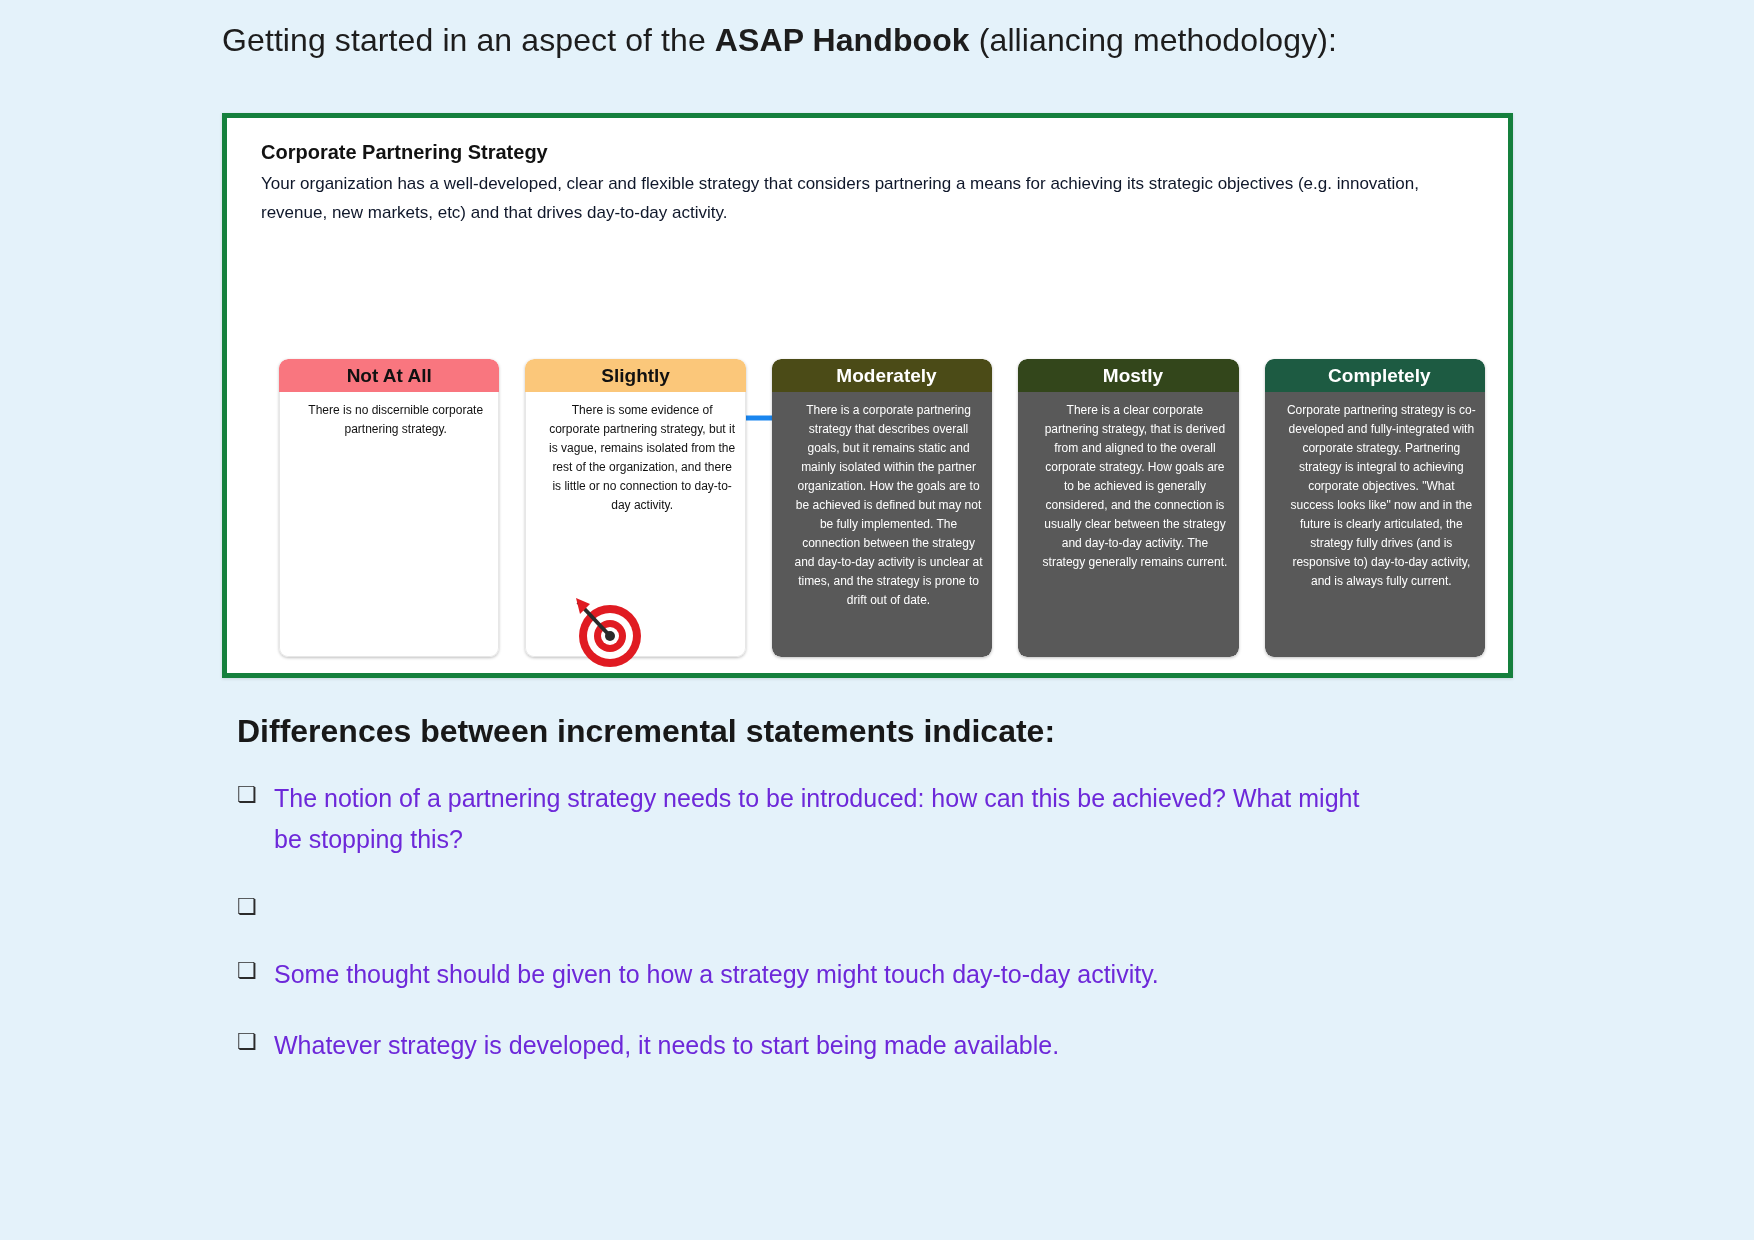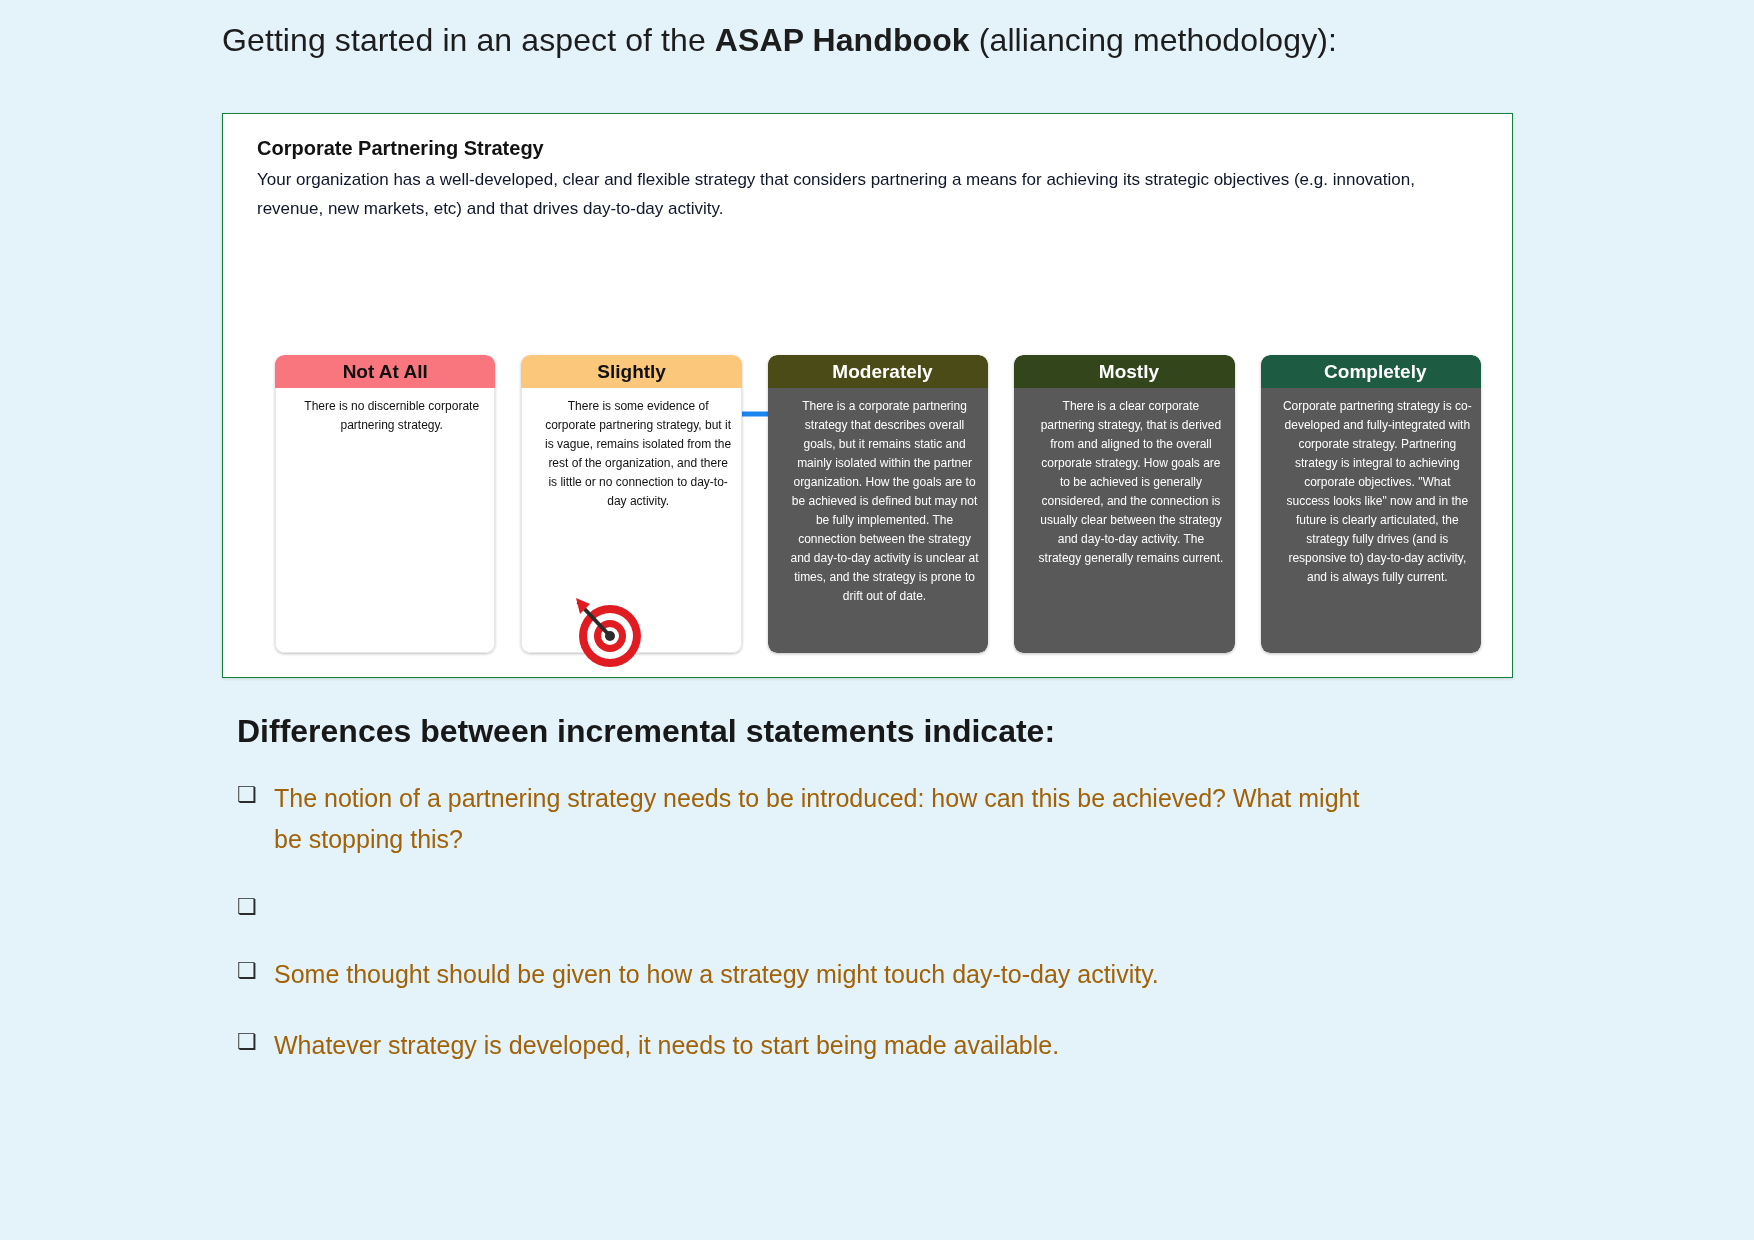--- a/index.html
+++ b/index.html
@@ -36,21 +36,21 @@
   }
 
   
   .card {
     position: absolute;
     left: 222px;
     top: 113px;
     width: 1291px;
     height: 565px;
     background: #ffffff;
-    border: 1px solid #15803d;
+    border: 5px solid #15803d;
     box-shadow: 0 1px 3px rgba(0,0,0,0.12);
     box-sizing: border-box;
   }
   .card-title {
     position: absolute;
     left: 34px;
     top: 23px;
     font-size: 20px;
     font-weight: bold;
     color: #121212;
@@ -166,21 +166,21 @@
     font-size: 22px;
     line-height: 34px;
     color: #2b2b2b;
     text-align: left;
     padding-left: 5px;
     box-sizing: border-box;
   }
   .bullet-text {
     font-size: 25px;
     line-height: 41px;
-    color: #a16207;
+    color: #6d28d9;
     max-width: 1120px;
   }
 </style>
 </head>
 <body>
 
 <div class="page">
 
   <div class="headline">
     <span>Getting started in an aspect of the </span><span class="bold">ASAP Handbook</span><span> (alliancing methodology):</span>

